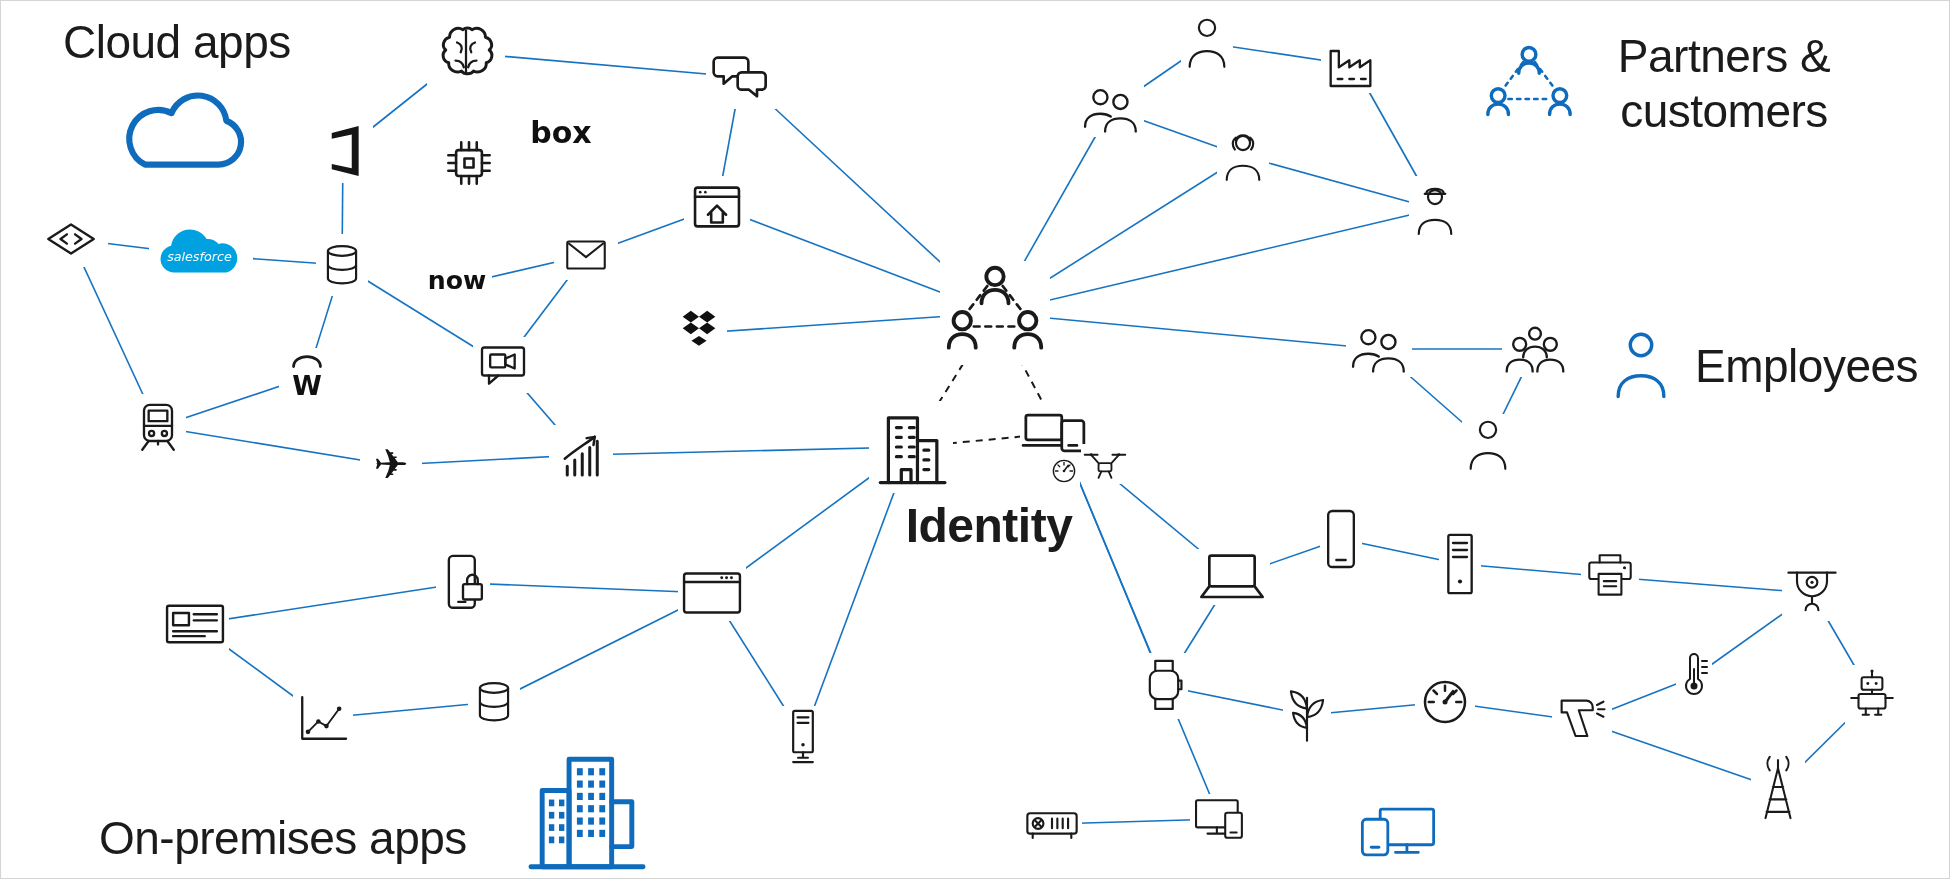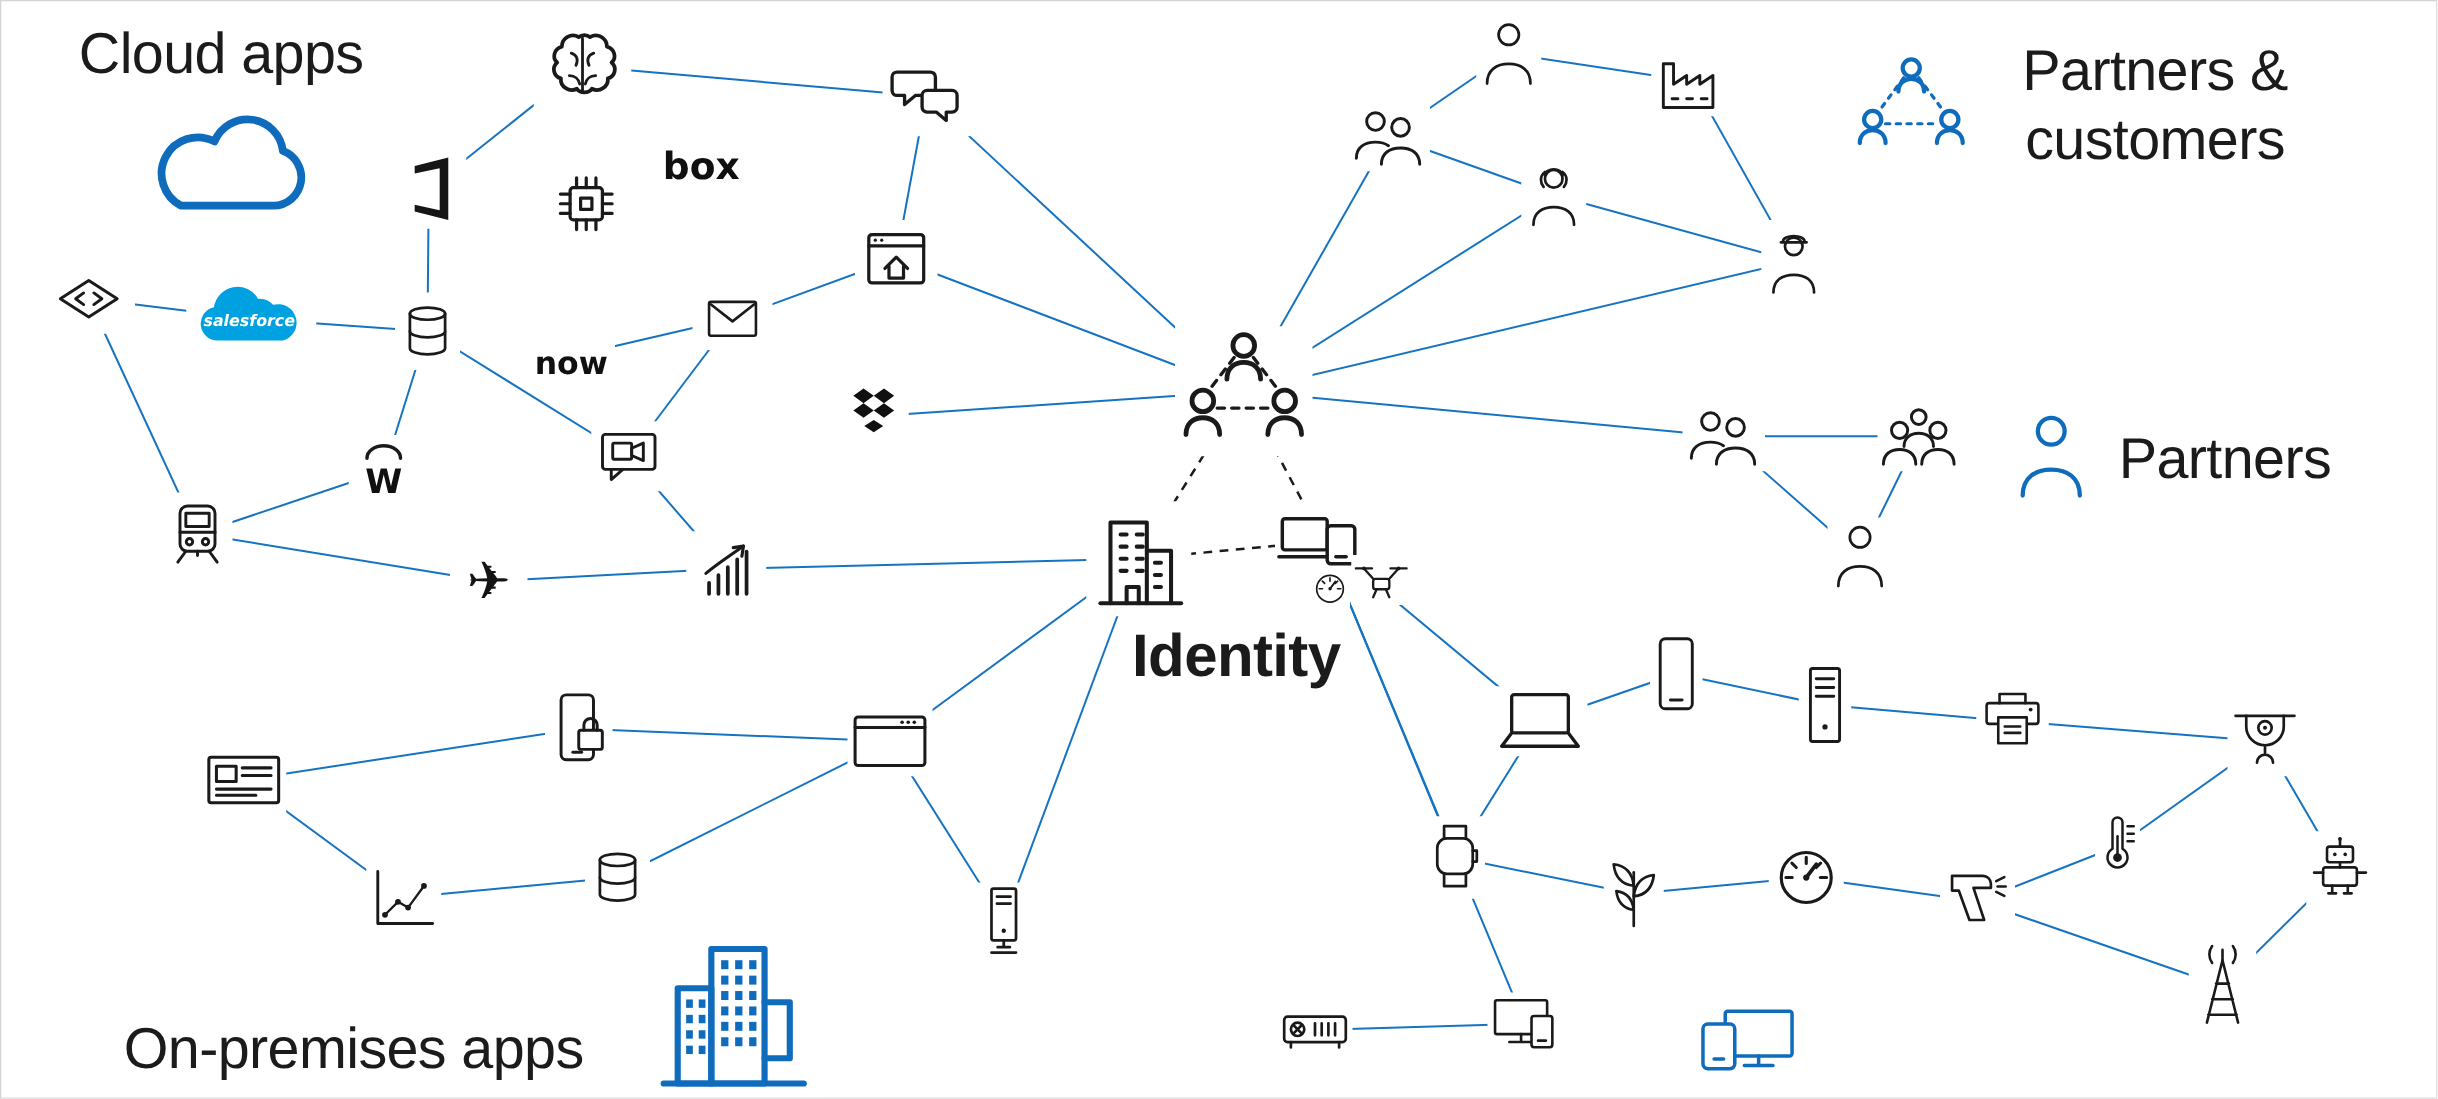--- a/index.html
+++ b/index.html
@@ -142,37 +142,37 @@
       </div>
       <div class="node" style="left: 33px; top: 210px; width: 74px; height: 56px;">
         <span style="display: block; width: 100%; height: 100%;">
           <svg viewBox="0 0 48 48" fill="none" stroke="#1a1a1a" stroke-width="2" stroke-linecap="round" stroke-linejoin="round" style="width:100%;height:100%;display:block">
             <path d="M4.5 24 24 11.5 43.5 24 24 36.5z"></path>
             <path d="m20.5 20-5.5 4 5.5 4M27.5 20l5.5 4-5.5 4"></path>
           </svg>
         </span>
       </div>
       <div class="node" style="left: 148px; top: 227px; width: 104px; height: 54px;">
-        <span style="display: block; width: 100%; height: 100%; font-weight: bold;">
+        <span style="display: block; width: 100%; height: 100%;">
           <svg viewBox="0 0 64 34" fill="none" stroke="#1a1a1a" stroke-width="2" stroke-linecap="round" stroke-linejoin="round" style="width:100%;height:100%;display:block">
             <path fill="#00A1E0" stroke="none" d="M48 28H15a8.5 8.5 0 0 1-1.8-16.8A12 12 0 0 1 35.5 7 9 9 0 0 1 43 10a9 9 0 0 1 5 18z"></path>
             <text x="31" y="20.5" text-anchor="middle" font-size="8" font-style="italic" font-family="'DejaVu Sans',sans-serif" fill="#fff" stroke="none">salesforce</text>
           </svg>
         </span>
       </div>
       <div class="node" style="left: 315px; top: 233px; width: 52px; height: 62px;">
         <span style="display: block; width: 100%; height: 100%;">
           <svg viewBox="0 0 48 48" fill="none" stroke="#1a1a1a" stroke-width="2" stroke-linecap="round" stroke-linejoin="round" style="width:100%;height:100%;display:block">
             <ellipse cx="24" cy="11" rx="13" ry="4.5"></ellipse>
             <path d="M11 11v25.5c0 2.5 5.8 4.5 13 4.5s13-2 13-4.5V11"></path>
             <path d="M11 24c0 2.5 5.8 4.5 13 4.5S37 26.5 37 24"></path>
           </svg>
         </span>
       </div>
-      <div class="node" style="left: 421px; top: 272px; width: 70px; height: 36px;">
+      <div class="node" style="left: 421px; top: 262px; width: 70px; height: 36px;">
         <span style="display: block; width: 100%; height: 100%;">
           <svg viewBox="0 0 56 30" fill="none" stroke="#1a1a1a" stroke-width="2" stroke-linecap="round" stroke-linejoin="round" style="width:100%;height:100%;display:block">
             <text x="28" y="22" text-anchor="middle" font-size="21" font-weight="bold" font-family="'DejaVu Sans',sans-serif" fill="#101010" stroke="none">now</text>
           </svg>
         </span>
       </div>
       <div class="node" style="left: 553px; top: 229px; width: 64px; height: 50px;">
         <span style="display: block; width: 100%; height: 100%;">
           <svg viewBox="0 0 48 48" fill="none" stroke="#1a1a1a" stroke-width="2" stroke-linecap="round" stroke-linejoin="round" style="width:100%;height:100%;display:block">
             <rect x="6" y="11" width="36" height="26" rx="1.5"></rect>
@@ -636,15 +636,15 @@
             <rect x="4" y="12" width="20" height="28" rx="3" fill="#fff"></rect>
             <path d="M11 34h6"></path>
           </svg>
         </span>
       </div>
     </div>
 
   <div class="label big" style="left:62px;top:14px;text-align:right;">Cloud apps</div>
   <div class="label big" id="identity-label" style="left:858px;top:496px;width:260px;">Identity</div>
   <div class="label big" style="left:1598px;top:28px;width:250px;text-align:center;">Partners &amp; customers</div>
-  <div class="label big" style="left:1694px;top:338px;">Partners</div>
+  <div class="label big" style="left:1694px;top:338px;">Employees</div>
   <div class="label big" style="left:98px;top:810px;text-align:right;">On-premises apps</div>
 </div>
 
 </body></html>

